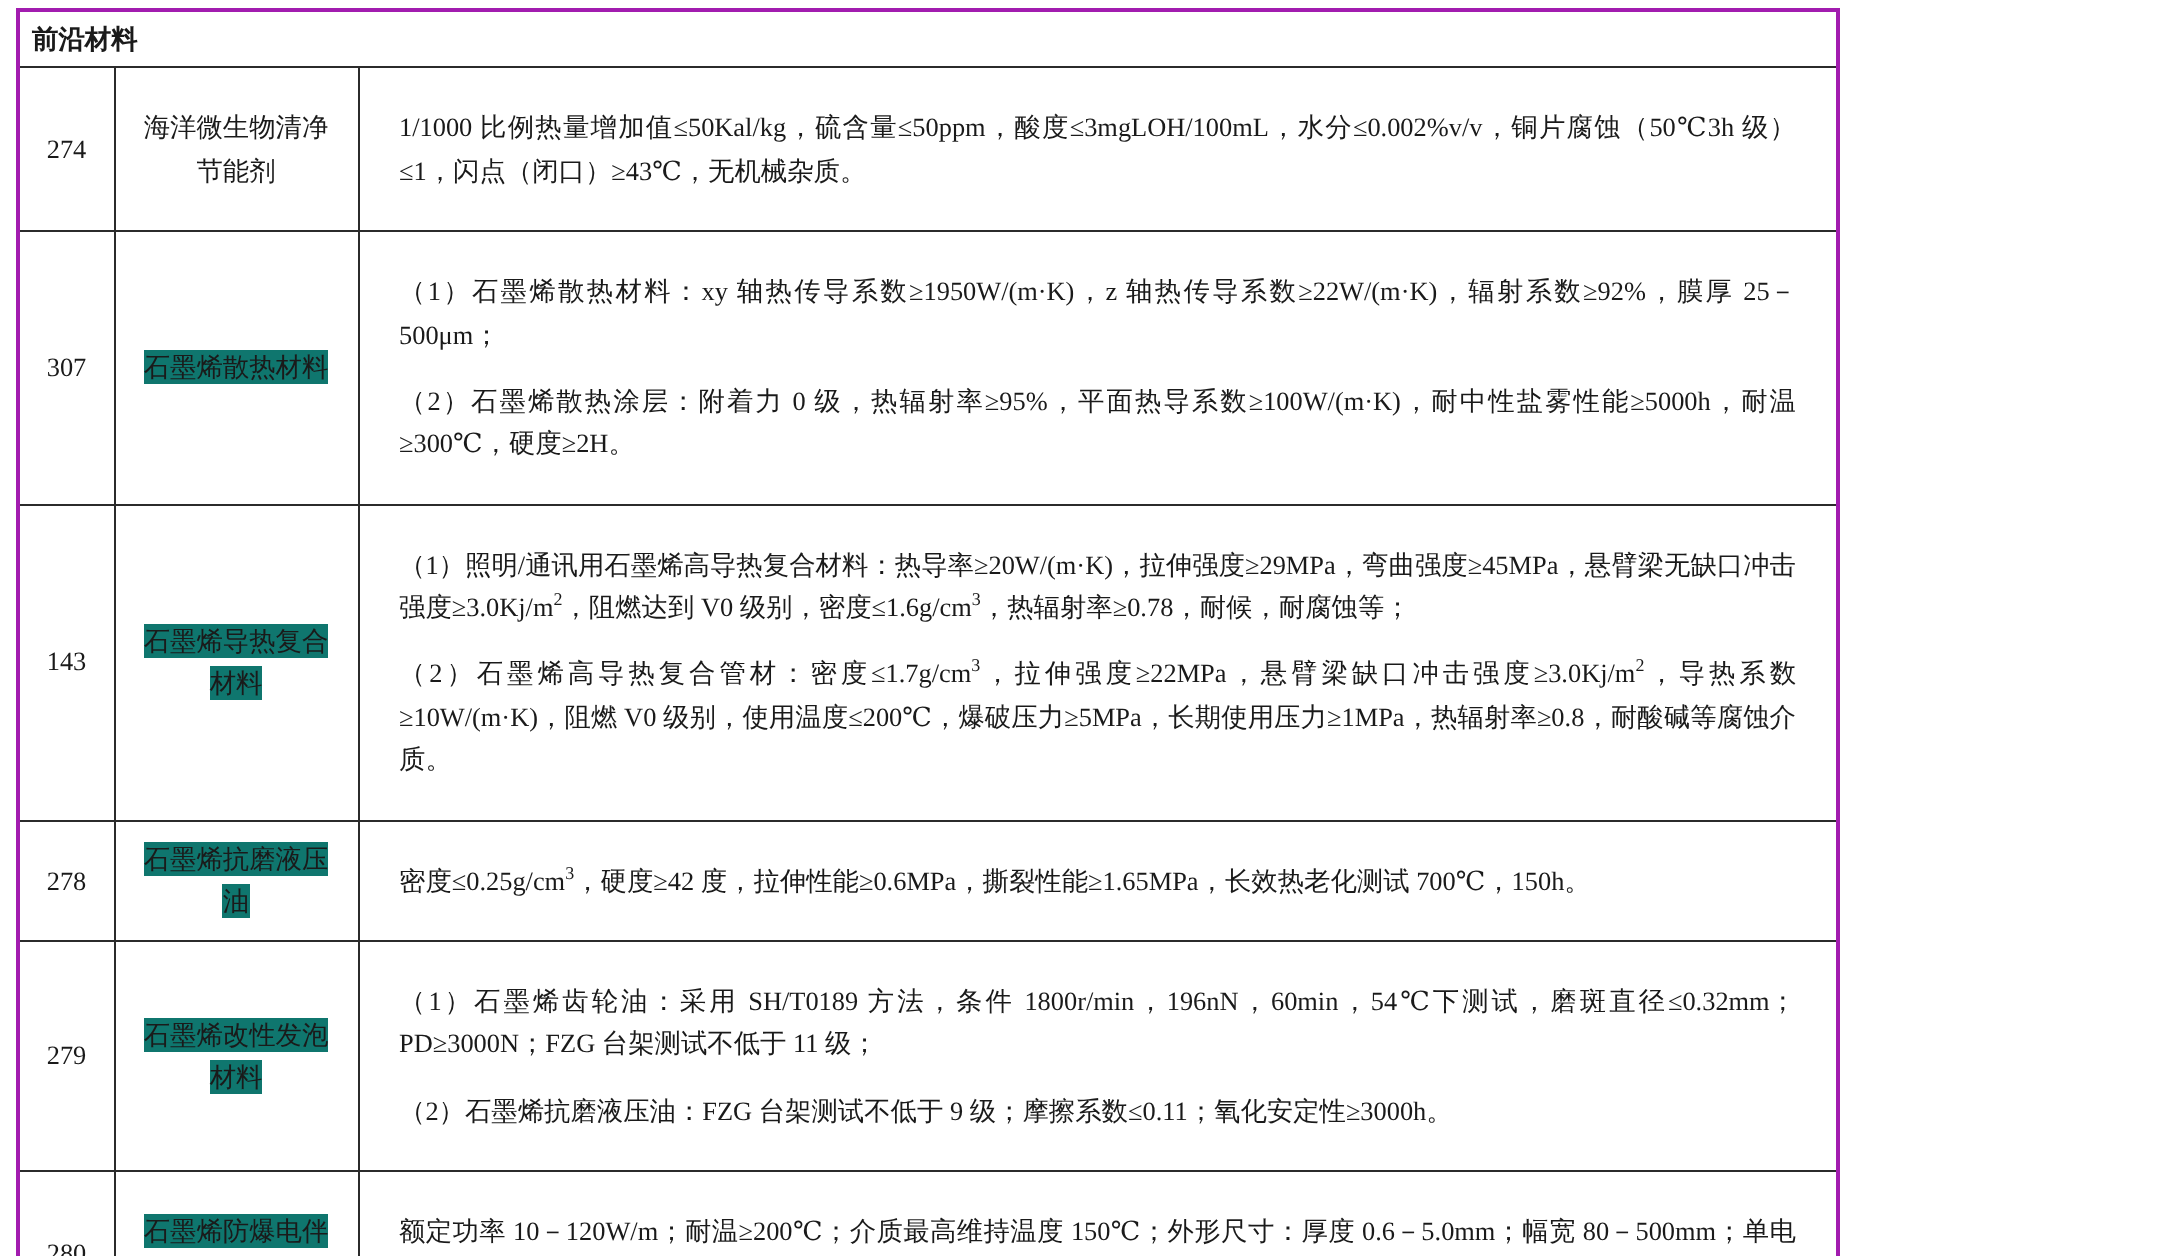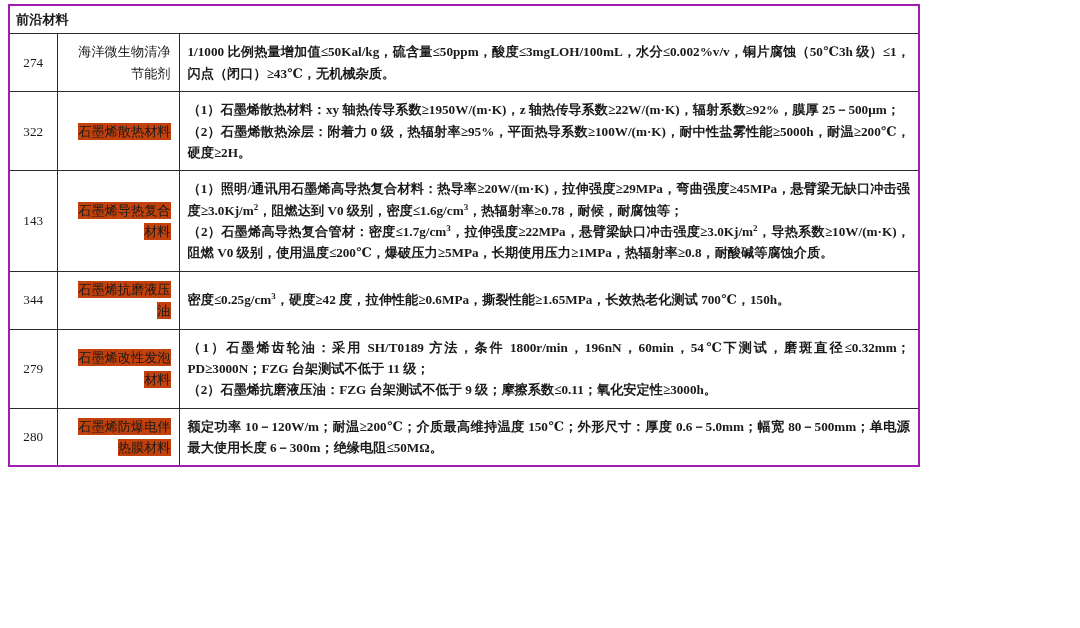--- a/index.html
+++ b/index.html
@@ -41,41 +41,40 @@
     text-align: left;
   }
   .col-num {
     width: 48px;
     text-align: center;
     font-size: 13.5px;
     vertical-align: middle;
   }
   .col-name {
     width: 122px;
-    text-align: right;
+    text-align: center;
     vertical-align: middle;
     font-size: 13.2px;
     line-height: 1.6;
   }
   .col-desc {
     text-align: left;
     vertical-align: middle;
   }
   .hl {
-    background: #c2410c;
+    background: #0f766e;
     padding: 1px 0;
     box-decoration-break: clone;
     -webkit-box-decoration-break: clone;
   }
   .desc-line {
-    margin: 0;
+    margin: 12px;
     padding: 0;
     text-align: justify;
     text-justify: inter-ideograph;
-    font-weight: bold;
   }
   sup {
     font-size: 9px;
     vertical-align: super;
     line-height: 0;
   }
 </style>
 </head>
 <body>
 
@@ -93,37 +92,37 @@
     </tbody>
     <tbody id="rows-body">
         <tr>
           <td class="col-num">274</td>
           <td class="col-name"><span>海洋微生物清净节能剂</span></td>
           <td class="col-desc">
             <div class="desc-line">1/1000 比例热量增加值≤50Kal/kg，硫含量≤50ppm，酸度≤3mgLOH/100mL，水分≤0.002%v/v，铜片腐蚀（50℃3h 级）≤1，闪点（闭口）≥43℃，无机械杂质。</div>
           </td>
         </tr>
         <tr>
-          <td class="col-num">322</td>
+          <td class="col-num">307</td>
           <td class="col-name"><span class="hl">石墨烯散热材料</span></td>
           <td class="col-desc">
             <div class="desc-line">（1）石墨烯散热材料：xy 轴热传导系数≥1950W/(m·K)，z 轴热传导系数≥22W/(m·K)，辐射系数≥92%，膜厚 25－500μm；</div>
-            <div class="desc-line">（2）石墨烯散热涂层：附着力 0 级，热辐射率≥95%，平面热导系数≥100W/(m·K)，耐中性盐雾性能≥5000h，耐温≥200℃，硬度≥2H。</div>
+            <div class="desc-line">（2）石墨烯散热涂层：附着力 0 级，热辐射率≥95%，平面热导系数≥100W/(m·K)，耐中性盐雾性能≥5000h，耐温≥300℃，硬度≥2H。</div>
           </td>
         </tr>
         <tr>
           <td class="col-num">143</td>
           <td class="col-name"><span class="hl">石墨烯导热复合材料</span></td>
           <td class="col-desc">
             <div class="desc-line">（1）照明/通讯用石墨烯高导热复合材料：热导率≥20W/(m·K)，拉伸强度≥29MPa，弯曲强度≥45MPa，悬臂梁无缺口冲击强度≥3.0Kj/m<sup>2</sup>，阻燃达到 V0 级别，密度≤1.6g/cm<sup>3</sup>，热辐射率≥0.78，耐候，耐腐蚀等；</div>
             <div class="desc-line">（2）石墨烯高导热复合管材：密度≤1.7g/cm<sup>3</sup>，拉伸强度≥22MPa，悬臂梁缺口冲击强度≥3.0Kj/m<sup>2</sup>，导热系数≥10W/(m·K)，阻燃 V0 级别，使用温度≤200℃，爆破压力≥5MPa，长期使用压力≥1MPa，热辐射率≥0.8，耐酸碱等腐蚀介质。</div>
           </td>
         </tr>
         <tr>
-          <td class="col-num">344</td>
+          <td class="col-num">278</td>
           <td class="col-name"><span class="hl">石墨烯抗磨液压油</span></td>
           <td class="col-desc">
             <div class="desc-line">密度≤0.25g/cm<sup>3</sup>，硬度≥42 度，拉伸性能≥0.6MPa，撕裂性能≥1.65MPa，长效热老化测试 700℃，150h。</div>
           </td>
         </tr>
         <tr>
           <td class="col-num">279</td>
           <td class="col-name"><span class="hl">石墨烯改性发泡材料</span></td>
           <td class="col-desc">
             <div class="desc-line">（1）石墨烯齿轮油：采用 SH/T0189 方法，条件 1800r/min，196nN，60min，54℃下测试，磨斑直径≤0.32mm；PD≥3000N；FZG 台架测试不低于 11 级；</div>

